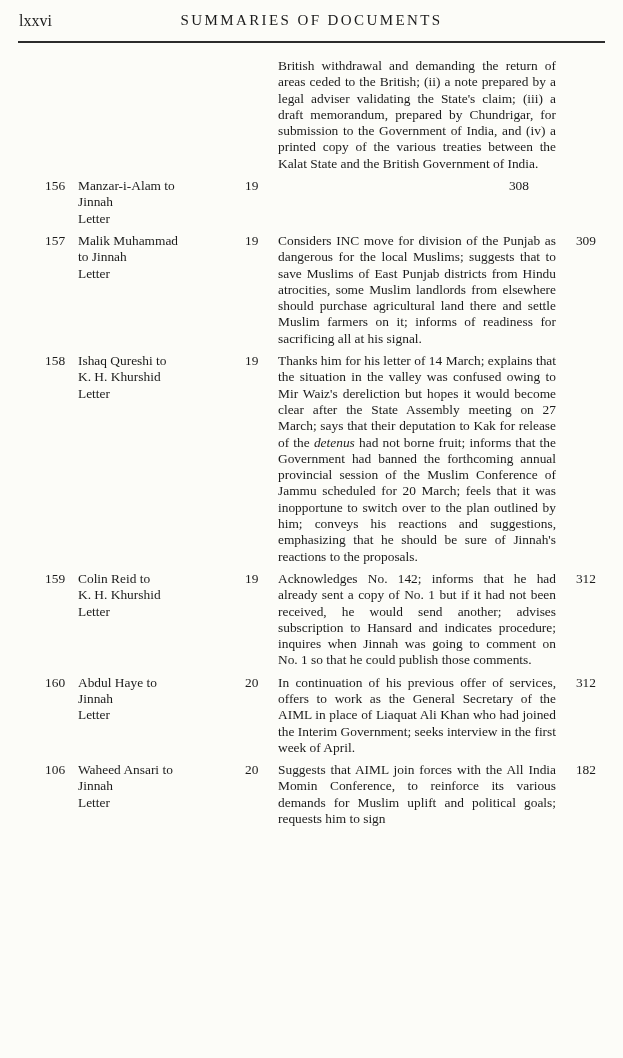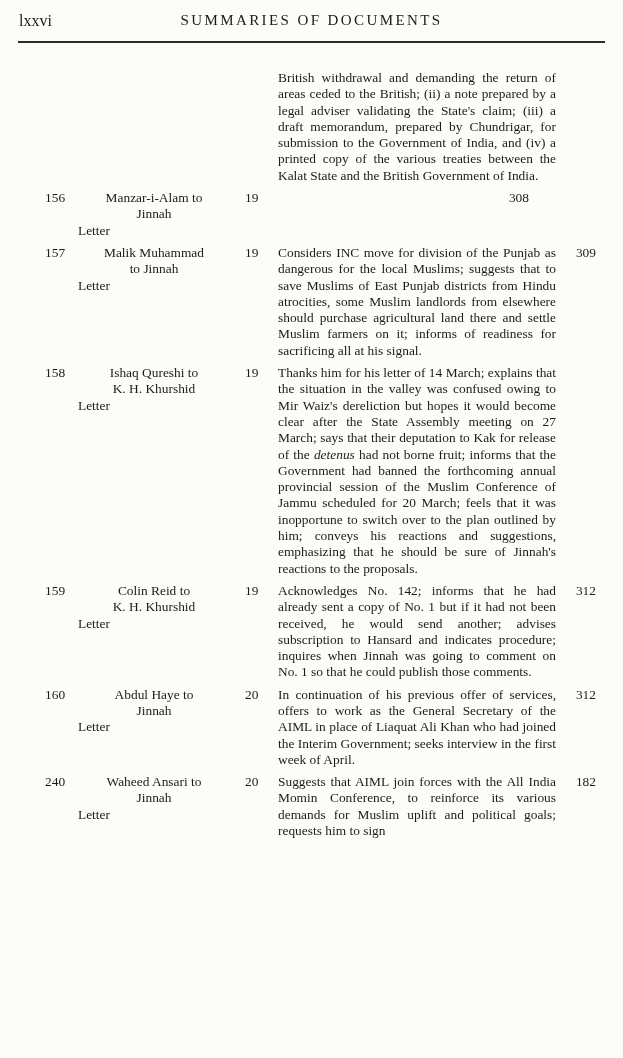--- a/index.html
+++ b/index.html
@@ -34,33 +34,33 @@
     top: 12px;
     text-align: center;
     font-size: 15px;
     letter-spacing: 2.4px;
   }
   .rule {
     border-top: 2px solid #2c2c2c;
     margin: 6px 18px 0 18px;
   }
   .toc {
-    margin-top: 27px;
+    margin-top: 15px;
   }
   .row {
     display: grid;
     grid-template-columns: 33px 162px 38px 278px 1fr;
     padding-left: 45px;
     margin-bottom: 6px;
   }
   .c-num { }
   .c-name {
     padding-right: 10px;
   }
-  .name-lines { white-space: pre-line; text-align: center; }
+  .name-lines { white-space: pre-line; }
   .c-date {
     padding-left: 5px;
     font-family: Liberation Serif, serif;
   }
   .c-sum {
     text-align: justify;
     hyphens: auto;
   }
   .c-page {
     text-align: right;
@@ -139,21 +139,21 @@
       <div class="name-lines">Abdul Haye to
 Jinnah</div>
       <div>Letter</div>
     </div>
     <div class="c-date">20</div>
     <div class="c-sum"><span>In continuation of his previous offer of services, offers to work as the General Secretary of the AIML in place of Liaquat Ali Khan who had joined the Interim Government; seeks interview in the first week of April.</span></div>
     <div class="c-page">312</div>
   </div>
 
   <div class="row">
-    <div class="c-num">240</div>
+    <div class="c-num">106</div>
     <div class="c-name">
       <div class="name-lines">Waheed Ansari to
 Jinnah</div>
       <div>Letter</div>
     </div>
     <div class="c-date">20</div>
     <div class="c-sum"><span>Suggests that AIML join forces with the All India Momin Conference, to reinforce its various demands for Muslim uplift and political goals; requests him to sign</span></div>
     <div class="c-page">182</div>
   </div>
 

